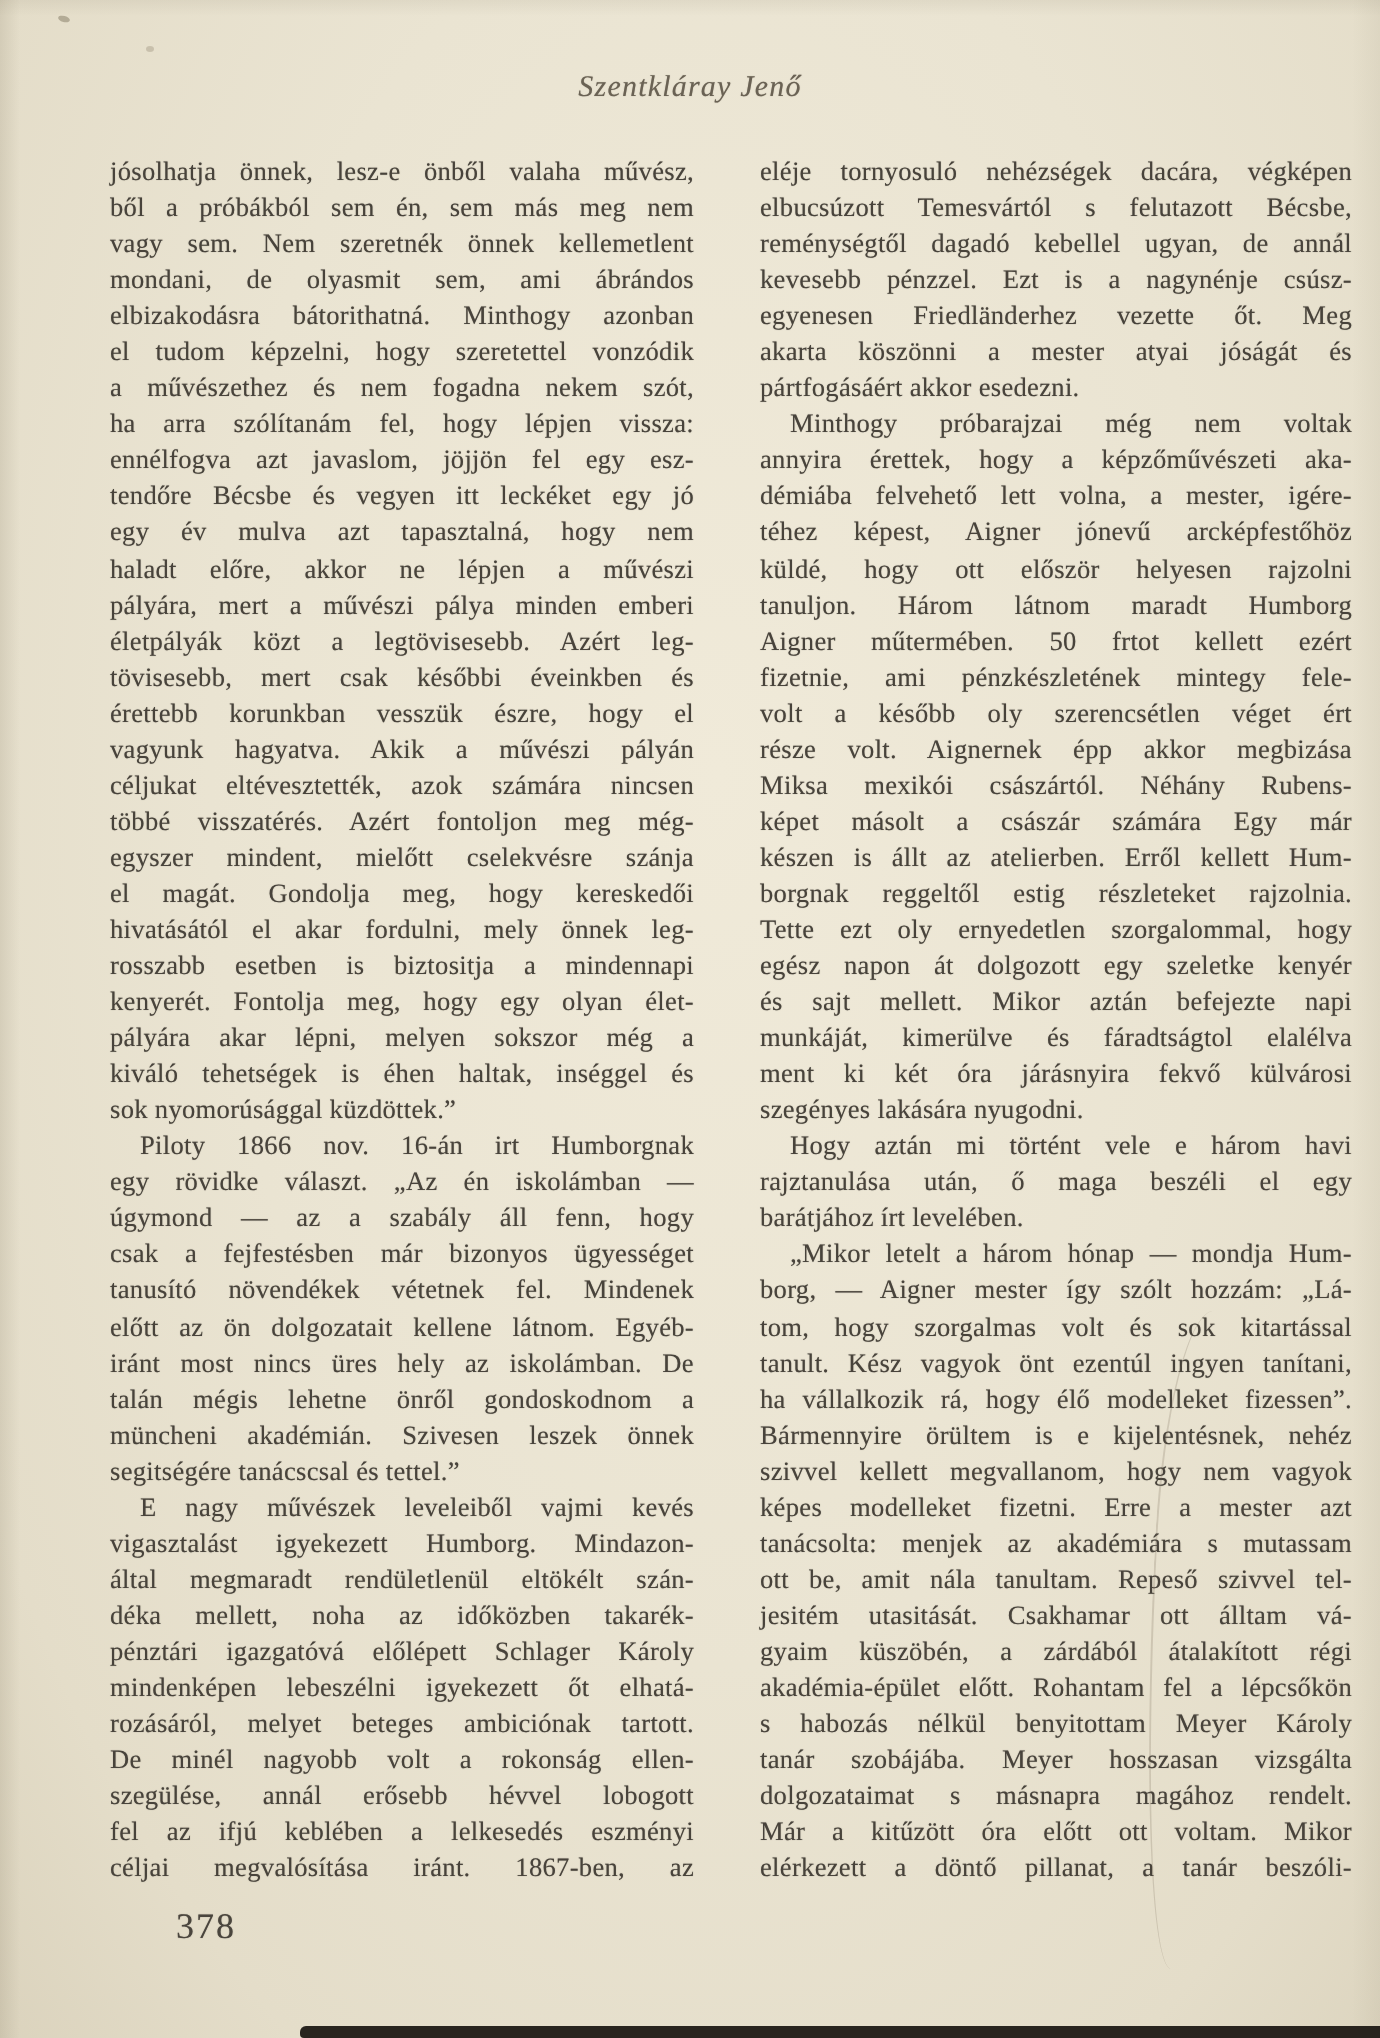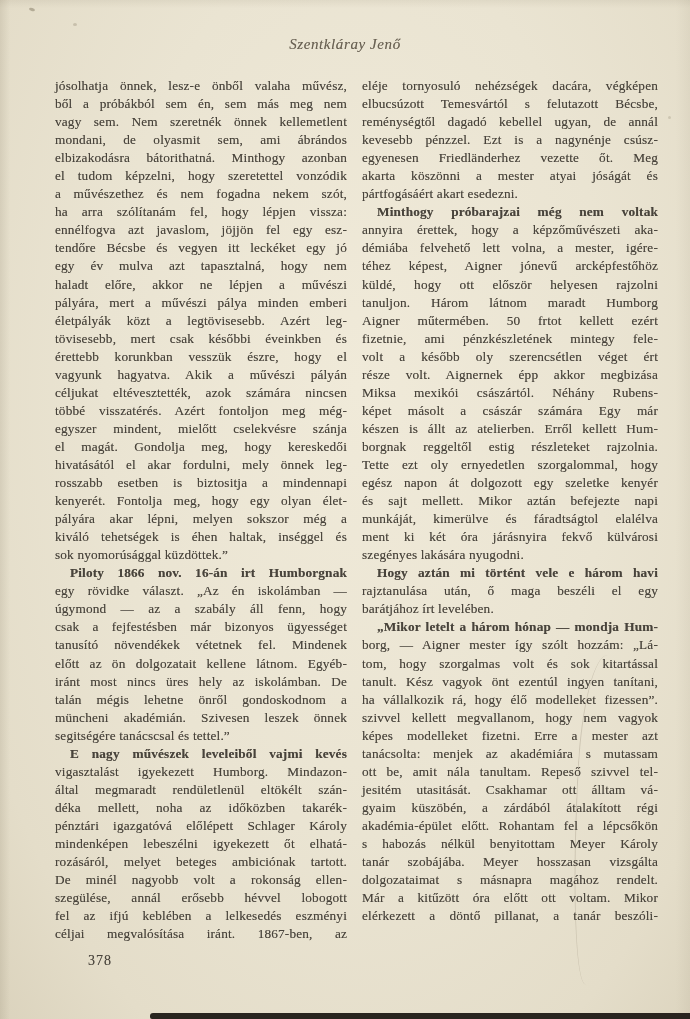--- a/index.html
+++ b/index.html
@@ -29,40 +29,40 @@
     letter-spacing: 0.6px;
     color: #6a6254;
     text-shadow: 0 0 0.5px rgba(106,98,84,.55);
   }
 
   .col {
     position: absolute;
     top: 77px;
   }
   .col-left  { left: 55px;  width: 292px; }
-  .col-right { left: 362px; width: 296px; }
+  .col-right { left: 380px; width: 296px; }
 
   .line {
     line-height: 18.05px;
     font-size: 13.3px;
     letter-spacing: 0.15px;
     text-align: justify;
     text-align-last: justify;
     white-space: normal;
     color: #48433b;
     text-shadow: 0 0 0.5px rgba(72,67,59,.5);
   }
   .line.last   { text-align-last: left; }
-  .line.indent { text-indent: 15px; font-weight: bold; }
+  .line.indent { text-indent: 15px; }
 
   .page-number {
     position: absolute;
     left: 88px;
     top: 953px;
-    font-size: 14px;
+    font-size: 18px;
     letter-spacing: 1px;
     color: #4a453d;
     text-shadow: 0 0 0.5px rgba(74,69,61,.5);
   }
 
   .bottom-bar {
     position: absolute;
     left: 150px;
     bottom: 0;
     width: 540px;
@@ -150,21 +150,21 @@
       <div class="line">céljai megvalósítása iránt. 1867-ben, az</div>
     </div>
 
   <div id="col-right" class="col col-right">
       <div class="line">eléje tornyosuló nehézségek dacára, végképen</div>
       <div class="line">elbucsúzott Temesvártól s felutazott Bécsbe,</div>
       <div class="line">reménységtől dagadó kebellel ugyan, de annál</div>
       <div class="line">kevesebb pénzzel. Ezt is a nagynénje csúsz-</div>
       <div class="line">egyenesen Friedländerhez vezette őt. Meg</div>
       <div class="line">akarta köszönni a mester atyai jóságát és</div>
-      <div class="line last">pártfogásáért akart esedezni.</div>
+      <div class="line last">pártfogásáért akkor esedezni.</div>
       <div class="line indent">Minthogy próbarajzai még nem voltak</div>
       <div class="line">annyira érettek, hogy a képzőművészeti aka-</div>
       <div class="line">démiába felvehető lett volna, a mester, igére-</div>
       <div class="line">téhez képest, Aigner jónevű arcképfestőhöz</div>
       <div class="line">küldé, hogy ott először helyesen rajzolni</div>
       <div class="line">tanuljon. Három látnom maradt Humborg</div>
       <div class="line">Aigner műtermében. 50 frtot kellett ezért</div>
       <div class="line">fizetnie, ami pénzkészletének mintegy fele-</div>
       <div class="line">volt a később oly szerencsétlen véget ért</div>
       <div class="line">része volt. Aignernek épp akkor megbizása</div>
@@ -179,20 +179,21 @@
       <div class="line">ment ki két óra járásnyira fekvő külvárosi</div>
       <div class="line last">szegényes lakására nyugodni.</div>
       <div class="line indent">Hogy aztán mi történt vele e három havi</div>
       <div class="line">rajztanulása után, ő maga beszéli el egy</div>
       <div class="line last">barátjához írt levelében.</div>
       <div class="line indent">„Mikor letelt a három hónap — mondja Hum-</div>
       <div class="line">borg, — Aigner mester így szólt hozzám: „Lá-</div>
       <div class="line">tom, hogy szorgalmas volt és sok kitartással</div>
       <div class="line">tanult. Kész vagyok önt ezentúl ingyen tanítani,</div>
       <div class="line">ha vállalkozik rá, hogy élő modelleket fizessen”.</div>
+      <div class="line">Bármennyire örültem is e kijelentésnek, nehéz</div>
       <div class="line">szivvel kellett megvallanom, hogy nem vagyok</div>
       <div class="line">képes modelleket fizetni. Erre a mester azt</div>
       <div class="line">tanácsolta: menjek az akadémiára s mutassam</div>
       <div class="line">ott be, amit nála tanultam. Repeső szivvel tel-</div>
       <div class="line">jesitém utasitását. Csakhamar ott álltam vá-</div>
       <div class="line">gyaim küszöbén, a zárdából átalakított régi</div>
       <div class="line">akadémia-épület előtt. Rohantam fel a lépcsőkön</div>
       <div class="line">s habozás nélkül benyitottam Meyer Károly</div>
       <div class="line">tanár szobájába. Meyer hosszasan vizsgálta</div>
       <div class="line">dolgozataimat s másnapra magához rendelt.</div>

